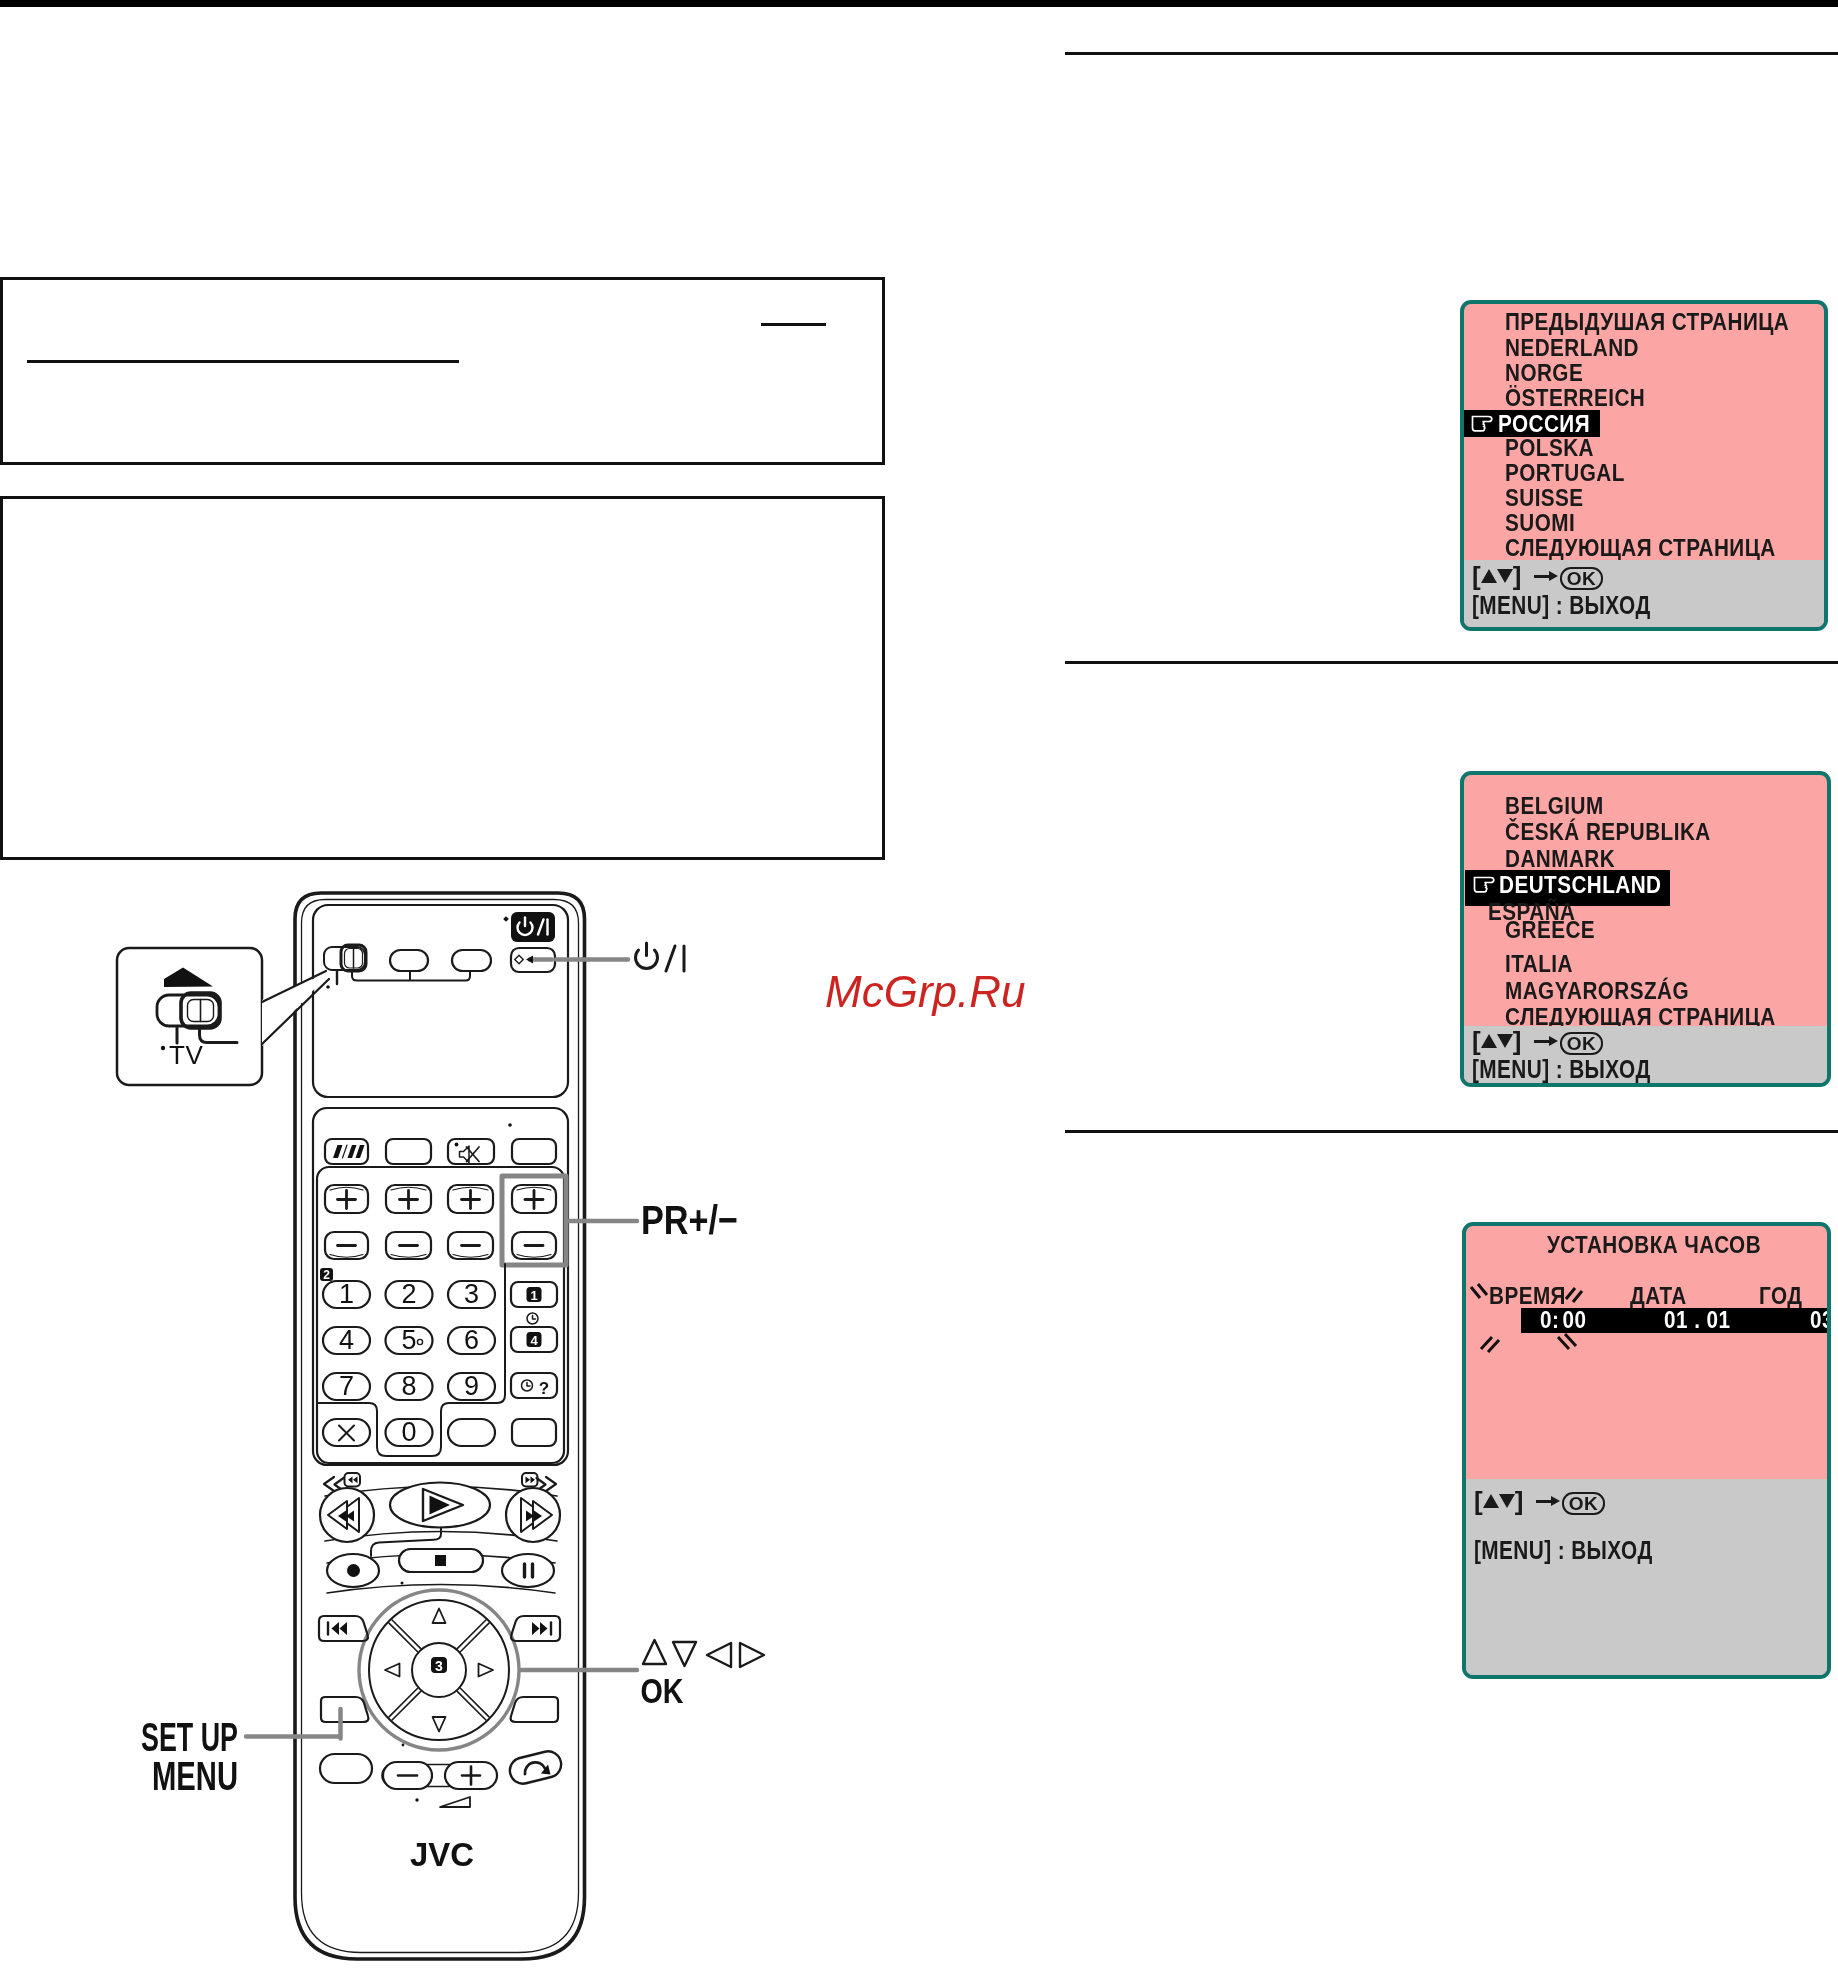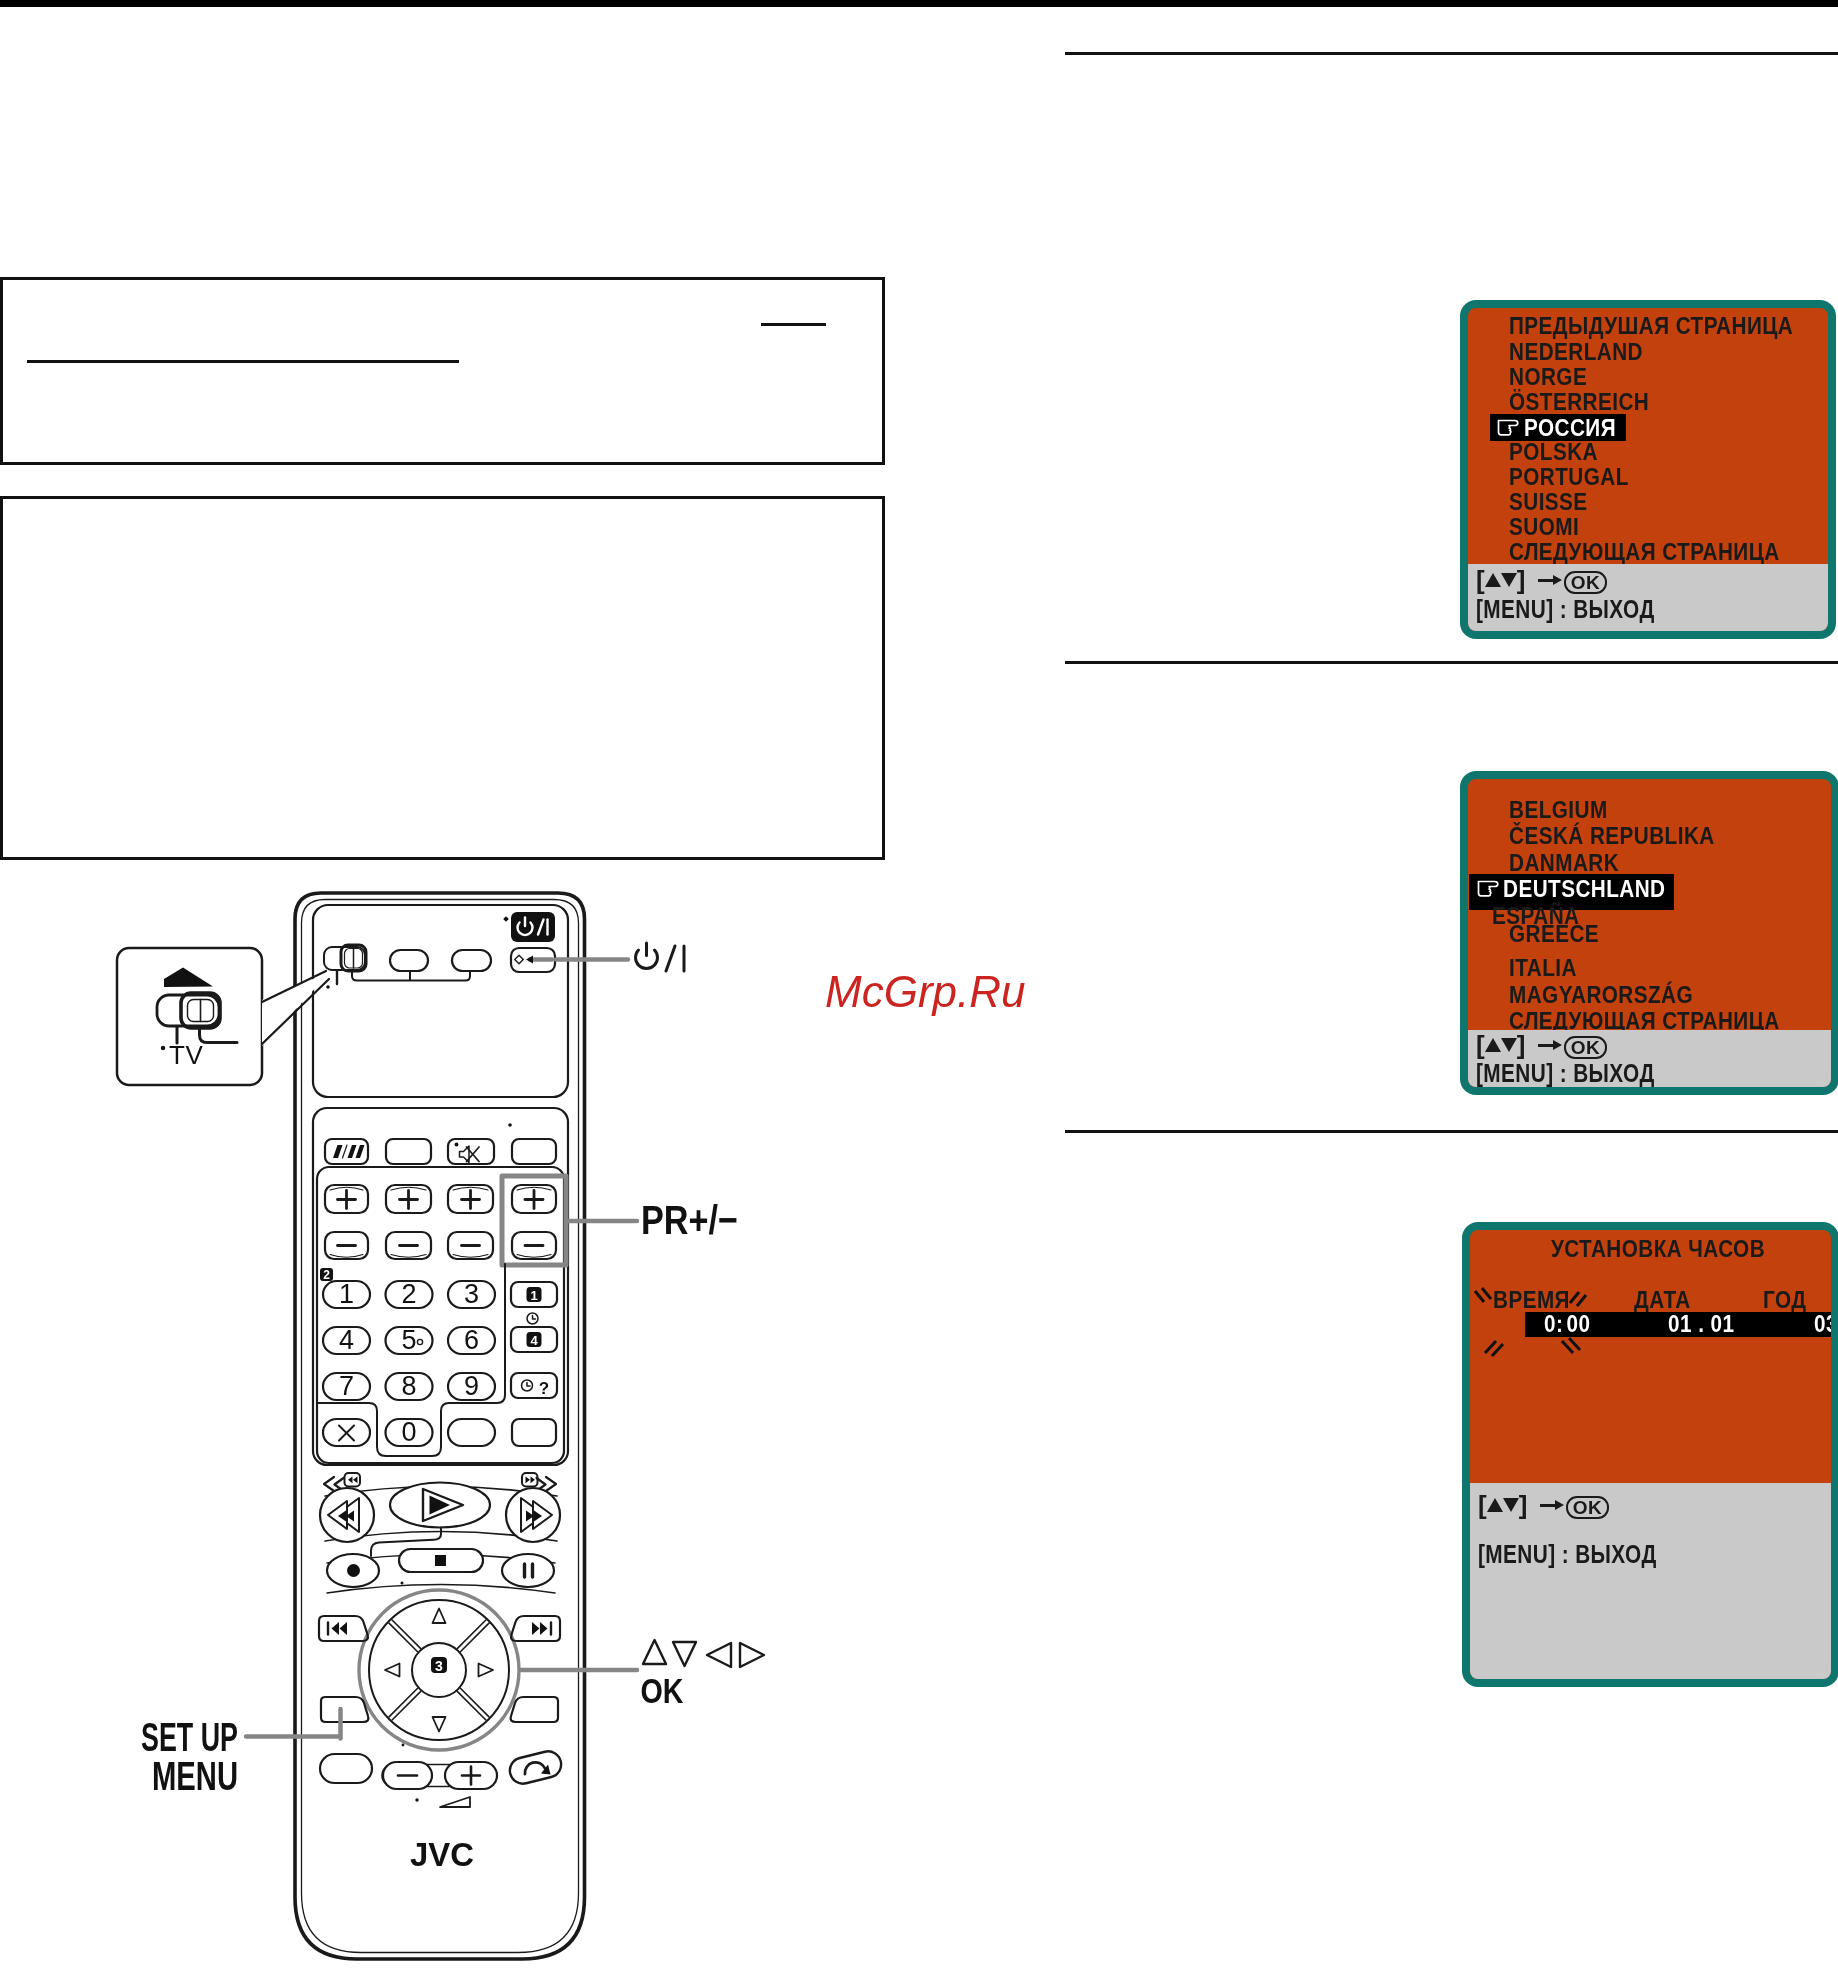--- a/index.html
+++ b/index.html
@@ -1,19 +1,19 @@
 <!DOCTYPE html>
 <html><head>
 <meta charset="utf-8">
 <style>
 html,body{margin:0;padding:0;background:#fff;}
 body{-webkit-font-smoothing:antialiased;width:1838px;height:1981px;position:relative;overflow:hidden;
      font-family:"Liberation Sans",sans-serif;}
 .abs{position:absolute;}
-.menubox{position:absolute;border:8px solid #0f766e;border-radius:16px;background:#c2410c;overflow:hidden;}
+.menubox{position:absolute;border:4px solid #0f766e;border-radius:11px;background:#fca5a5;overflow:hidden;}
 .osd{font-family:"Liberation Sans",sans-serif;font-weight:bold;color:#1a1a1a;}
 .mline{white-space:pre;letter-spacing:0.5px;}
 .hl{background:#000;color:#fff;display:inline-block;}
 .graybar{position:absolute;left:0;right:0;bottom:0;background:#c9c9c9;}
 .okic{display:inline-block;border:3px solid #1a1a1a;border-radius:11px;padding:0 4px;line-height:20px;}
 .tri-up{display:inline-block;width:0;height:0;border-left:8.5px solid transparent;border-right:8.5px solid transparent;border-bottom:14.5px solid #1a1a1a;margin-bottom:2px;}
 .tri-dn{display:inline-block;width:0;height:0;border-left:8.5px solid transparent;border-right:8.5px solid transparent;border-top:14.5px solid #1a1a1a;margin-bottom:2px;}
 .cnd{display:inline-block;transform:scaleX(0.9);transform-origin:0 50%;}
 .cnd2{display:inline-block;transform:scaleX(0.8);transform-origin:0 50%;}
 .arr{display:inline-block;width:17px;height:2.6px;background:#1a1a1a;position:relative;margin:0 9px 7px 9px;}
@@ -37,21 +37,21 @@
 <div class="abs" style="left:1065px;top:661px;width:773px;height:3px;background:#111;"></div>
 <div class="abs" style="left:1065px;top:1130px;width:773px;height:3px;background:#111;"></div>
 
 <div class="abs" style="left:825px;top:967px;width:300px;font-style:italic;font-size:44px;color:#cc2420;">McGrp.Ru</div>
 
 <div class="menubox osd" id="mb1" style="left:1460px;top:300px;width:360px;height:323px;font-size:23px;">
   <div class="abs mline" style="left:41px;top:5px;"><span class="cnd">ПРЕДЫДУШАЯ СТРАНИЦА</span></div>
   <div class="abs mline" style="left:41px;top:31px;"><span class="cnd">NEDERLAND</span></div>
   <div class="abs mline" style="left:41px;top:56px;"><span class="cnd">NORGE</span></div>
   <div class="abs mline" style="left:41px;top:81px;"><span class="cnd">ÖSTERREICH</span></div>
-  <div class="abs hl" style="left:0px;top:106px;width:136px;height:27px;margin-left:22px;">
+  <div class="abs hl" style="left:0px;top:106px;width:136px;height:27px;">
     <svg width="27" height="23" viewBox="0 0 27 23" style="position:absolute;left:5px;top:2px;">
       <path d="M3.5 4.5 H19.5 Q22.8 4.5 22.8 7 Q22.8 9.5 19.5 9.5 H13.5 Q15.8 10.4 14.2 12 Q16.4 13 14.8 14.6 Q16.8 15.6 15.2 17.2 Q15.6 18.8 13.5 18.8 H6 Q3.5 18.8 3.5 16 Z" stroke="#fff" stroke-width="1.7" fill="none"></path>
     </svg>
     <span class="mline" style="position:absolute;left:34px;top:1px;"><span class="cnd">РОССИЯ</span></span>
   </div>
   <div class="abs mline" style="left:41px;top:131px;"><span class="cnd">POLSKA</span></div>
   <div class="abs mline" style="left:41px;top:156px;"><span class="cnd">PORTUGAL</span></div>
   <div class="abs mline" style="left:41px;top:181px;"><span class="cnd">SUISSE</span></div>
   <div class="abs mline" style="left:41px;top:206px;text-align:center;"><span class="cnd">SUOMI</span></div>
   <div class="abs mline" style="left:41px;top:231px;"><span class="cnd">СЛЕДУЮЩАЯ СТРАНИЦА</span></div>

